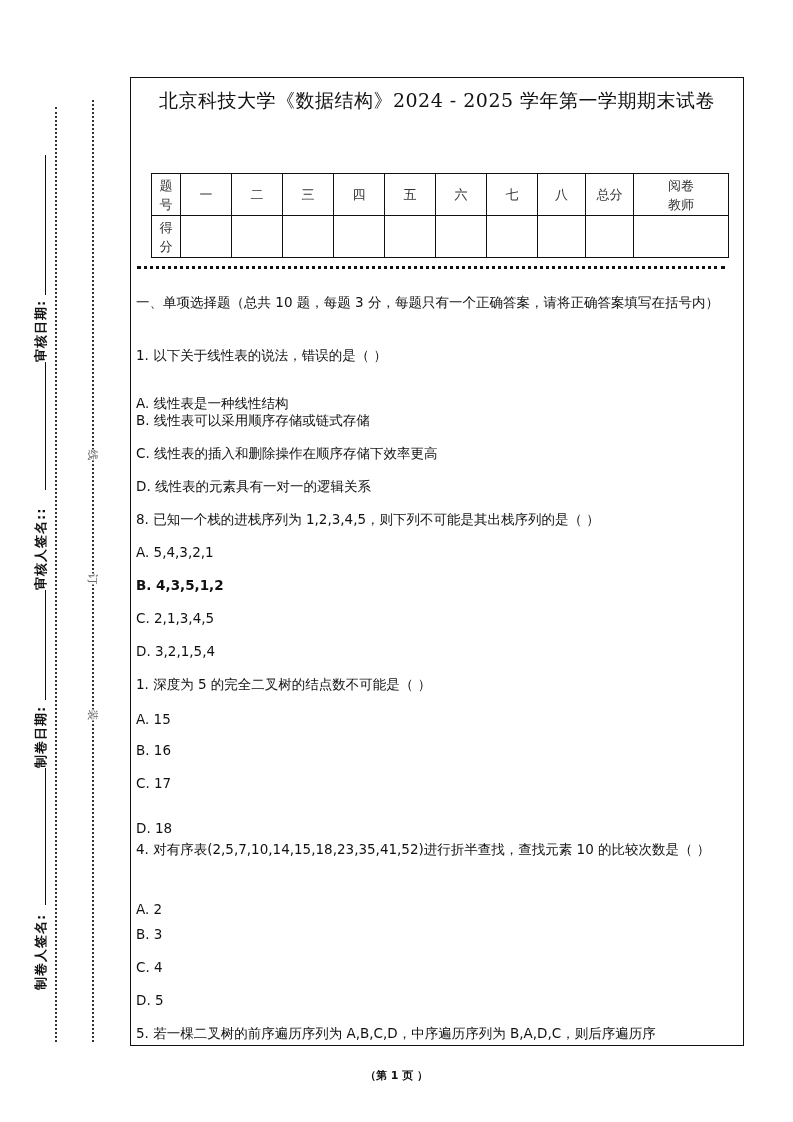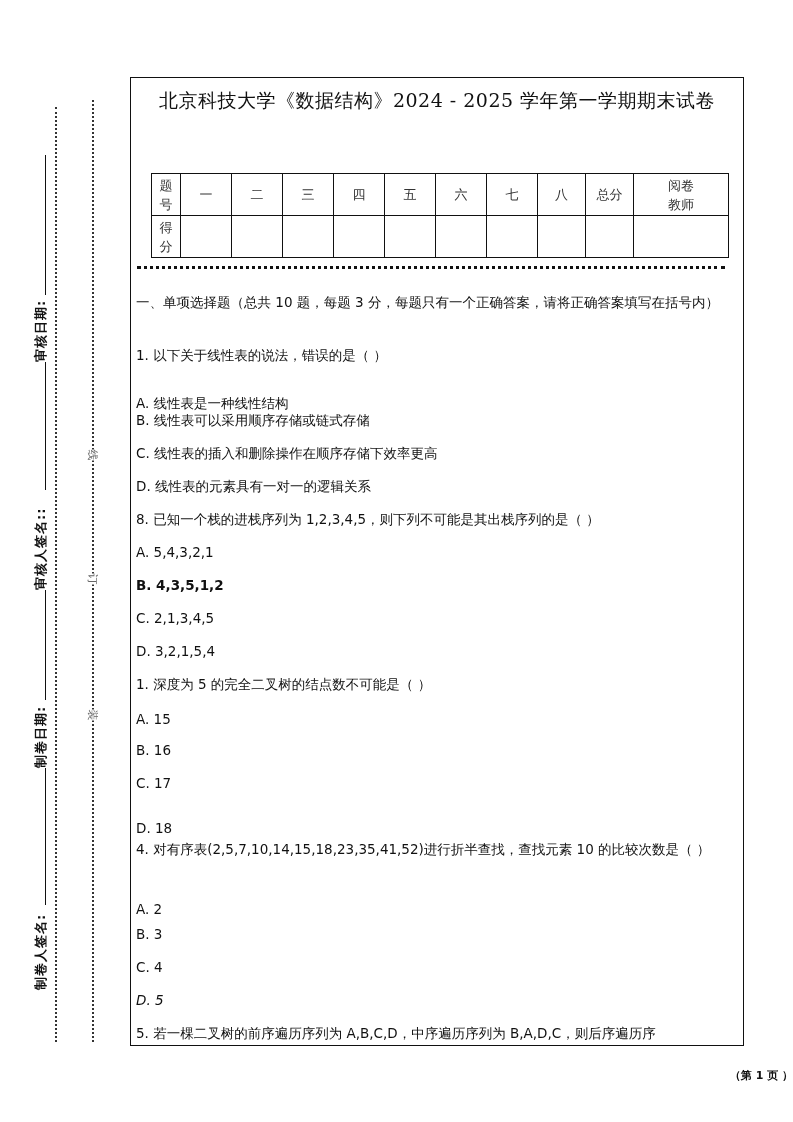--- a/index.html
+++ b/index.html
@@ -31,21 +31,21 @@
   .stack { line-height: 19px; }
 
   .dots { position: absolute; left: 6px; top: 188px; width: 588px; height: 0;
           border-top: 3px dotted #111; }
 
   .content { position: absolute; left: 5px; top: 214px; width: 604px;
              font-size: 13.5px; line-height: 21px; }
   .para { position: absolute; left: 0; white-space: nowrap; }
   .wrap { white-space: normal; width: 602px; }
 
-  .footer { position: absolute; left: 0; top: 1068px; width: 793px; text-align: right;
+  .footer { position: absolute; left: 0; top: 1068px; width: 793px; text-align: center;
             font-size: 11px; font-weight: bold; }
 </style>
 </head>
 <body>
 
 <div>
 
   <div class="vline" style="left:55px; top:107px; height:935px;"></div>
 
   <div class="vline" style="left:92px; top:100px; height:942px;"></div>
@@ -136,19 +136,19 @@
     <div class="para" style="top:382px;">1.  深度为 5 的完全二叉树的结点数不可能是（   ）</div>
     <div class="para" style="top:417px;">A.  15</div>
     <div class="para" style="top:448px;">B.  16</div>
     <div class="para" style="top:481px;">C.  17</div>
     <div class="para" style="top:514px;margin-top:12px;">D.  18</div>
 
     <div class="para wrap" style="top:547px;">4.  对有序表(2,5,7,10,14,15,18,23,35,41,52)进行折半查找，查找元素 10 的比较次数是（   ）</div>
     <div class="para" style="top:607px;">A.  2</div>
     <div class="para" style="top:632px;">B.  3</div>
     <div class="para" style="top:665px;">C.  4</div>
-    <div class="para" style="top:698px;font-style:italic;">D.  5</div>
+    <div class="para" style="top:698px;">D.  5</div>
 
     <div class="para" style="top:731px;">5.  若一棵二叉树的前序遍历序列为 A,B,C,D，中序遍历序列为 B,A,D,C，则后序遍历序</div>
   </div>
 </div>
 
 <div class="footer">（第 1 页 ）</div>
 
 </body></html>

